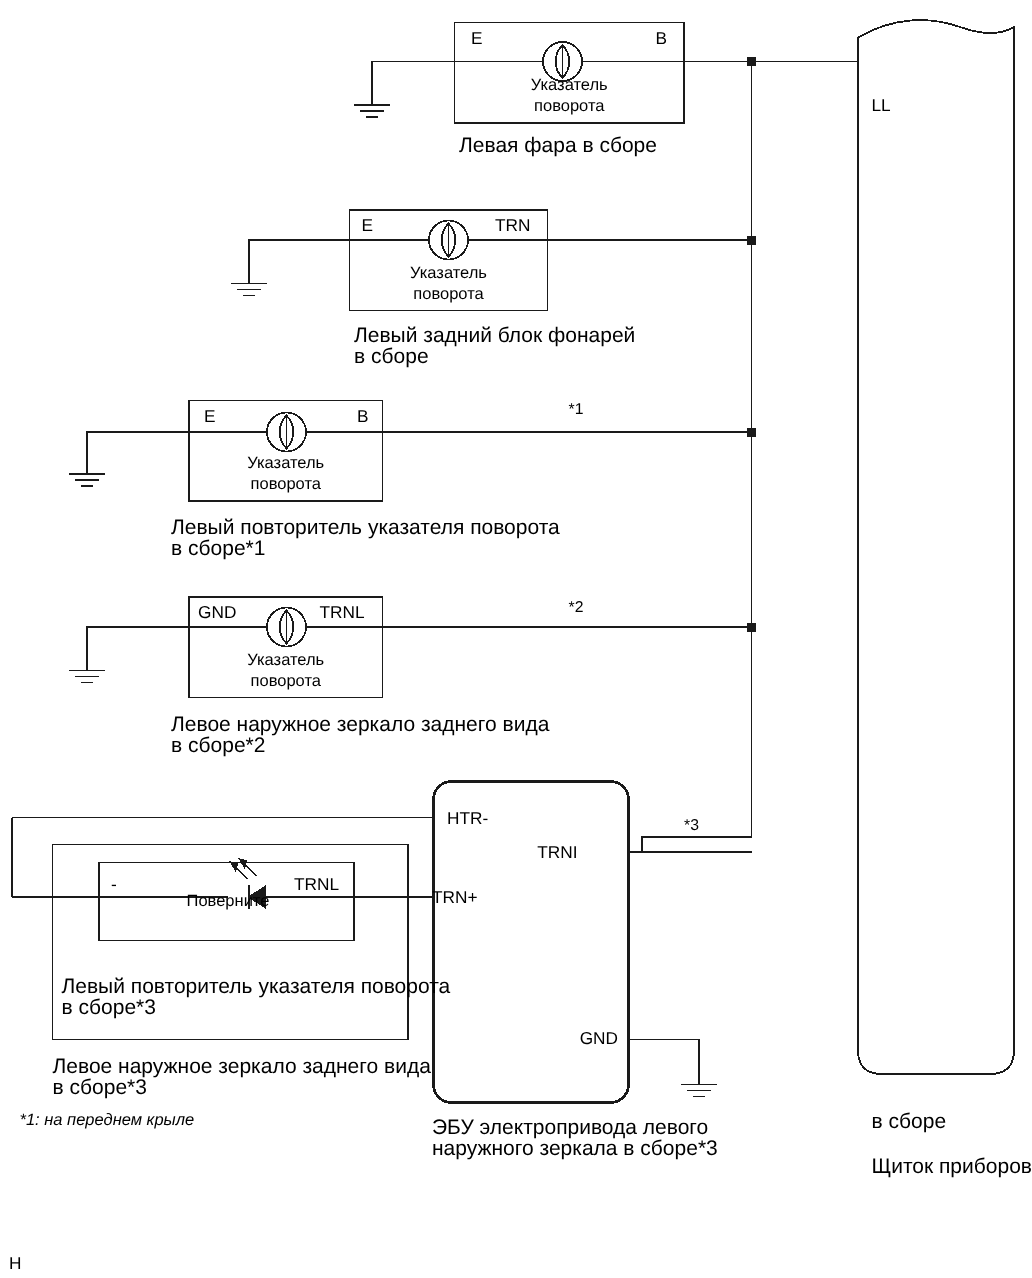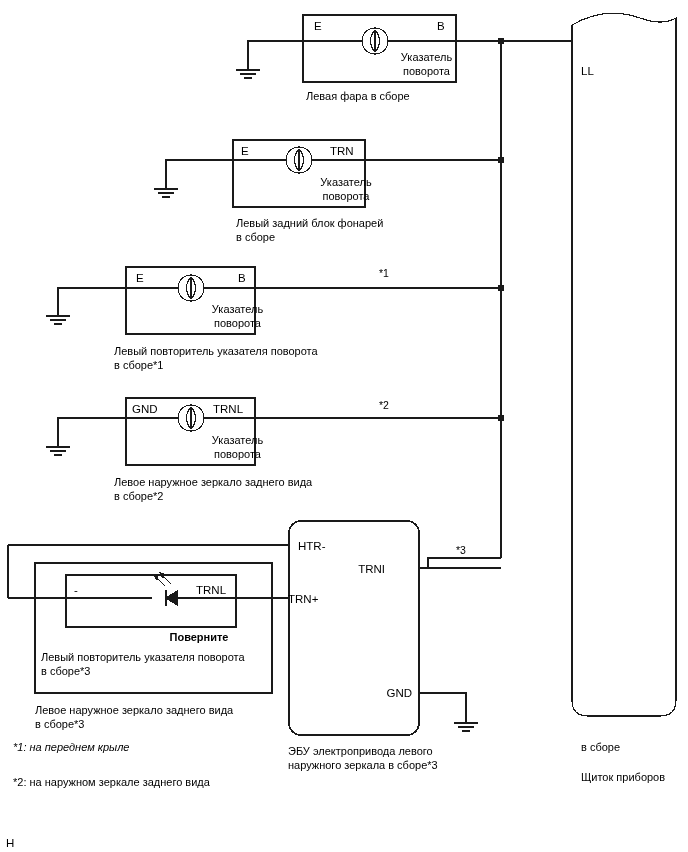--- a/index.html
+++ b/index.html
@@ -27,22 +27,22 @@
   }
   .lbl {
     position: absolute;
     font-family: "Liberation Sans", sans-serif;
     font-size: 11px;
     line-height: 14px;
     color: #000000;
     white-space: pre;
   }
   .lbl-pin { font-size: 11.5px; }
-  .lbl-inner { font-size: 11px; text-align: center; margin-left: 47px; }
-  .lbl-caption { font-size: 11px; }
+  .lbl-inner { font-size: 11px; text-align: center; }
+  .lbl-caption { font-size: 14px; }
   .lbl-note { font-size: 11px; }
   .lbl-star { font-size: 10.5px; }
   .lbl-bus { font-size: 11.5px; margin-top: 32px; }
   .lbl-page { font-size: 11.5px; }
 </style>
 </head>
 <body>
 
 <div id="diagram-root">
 
@@ -174,36 +174,35 @@
   <div class="lbl lbl-pin" style="left:132px; top:402px;">GND</div>
   <div class="lbl lbl-pin" style="left:213px; top:402px;">TRNL</div>
   <div class="lbl lbl-inner" style="left:126px; top:433px; width:129px;">Указатель</div>
   <div class="lbl lbl-inner" style="left:126px; top:447px; width:129px;">поворота</div>
   <div class="lbl lbl-caption" style="left:114px; top:475px;">Левое наружное зеркало заднего вида</div>
   <div class="lbl lbl-caption" style="left:114px; top:489px;">в сборе*2</div>
   <div class="lbl lbl-star" style="left:379px; top:398px;">*2</div>
 
   <div class="lbl lbl-pin" style="left:74px; top:583px;">-</div>
   <div class="lbl lbl-pin" style="left:196px; top:583px;">TRNL</div>
-  <div class="lbl lbl-inner" style="left:66px; top:630px; width:172px;font-weight:bold;">Поверните</div>
+  <div class="lbl lbl-inner" style="left:66px; top:594px; width:172px;">Поверните</div>
   <div class="lbl lbl-caption" style="left:41px; top:650px;">Левый повторитель указателя поворота</div>
   <div class="lbl lbl-caption" style="left:41px; top:664px;">в сборе*3</div>
   <div class="lbl lbl-caption" style="left:35px; top:703px;">Левое наружное зеркало заднего вида</div>
   <div class="lbl lbl-caption" style="left:35px; top:717px;">в сборе*3</div>
 
   <div class="lbl lbl-pin" style="left:298px; top:539px;">HTR-</div>
   <div class="lbl lbl-pin" style="left:288px; top:592px;">TRN+</div>
   <div class="lbl lbl-pin" style="left:385px; top:562px; transform:translateX(-100%);">TRNI</div>
   <div class="lbl lbl-pin" style="left:412px; top:686px; transform:translateX(-100%);">GND</div>
   <div class="lbl lbl-star" style="left:456px; top:543px;">*3</div>
   <div class="lbl lbl-caption" style="left:288px; top:744px;">ЭБУ электропривода левого</div>
   <div class="lbl lbl-caption" style="left:288px; top:758px;">наружного зеркала в сборе*3</div>
 
   <div class="lbl lbl-bus" style="left:581px; top:32px;">LL</div>
   <div class="lbl lbl-caption" style="left:581px; top:770px;">Щиток приборов</div>
   <div class="lbl lbl-caption" style="left:581px; top:740px;">в сборе</div>
 
   <div class="lbl lbl-note" style="left:13px; top:740px;font-style:italic;">*1: на переднем крыле</div>
-  <div class="lbl lbl-note" style="left:13px; top:775px;">*2: на наружном зеркале заднего вида</div>
 
   <div class="lbl lbl-page" style="left:6px; top:836px;">H</div>
 
 </div>
 
 </body></html>

